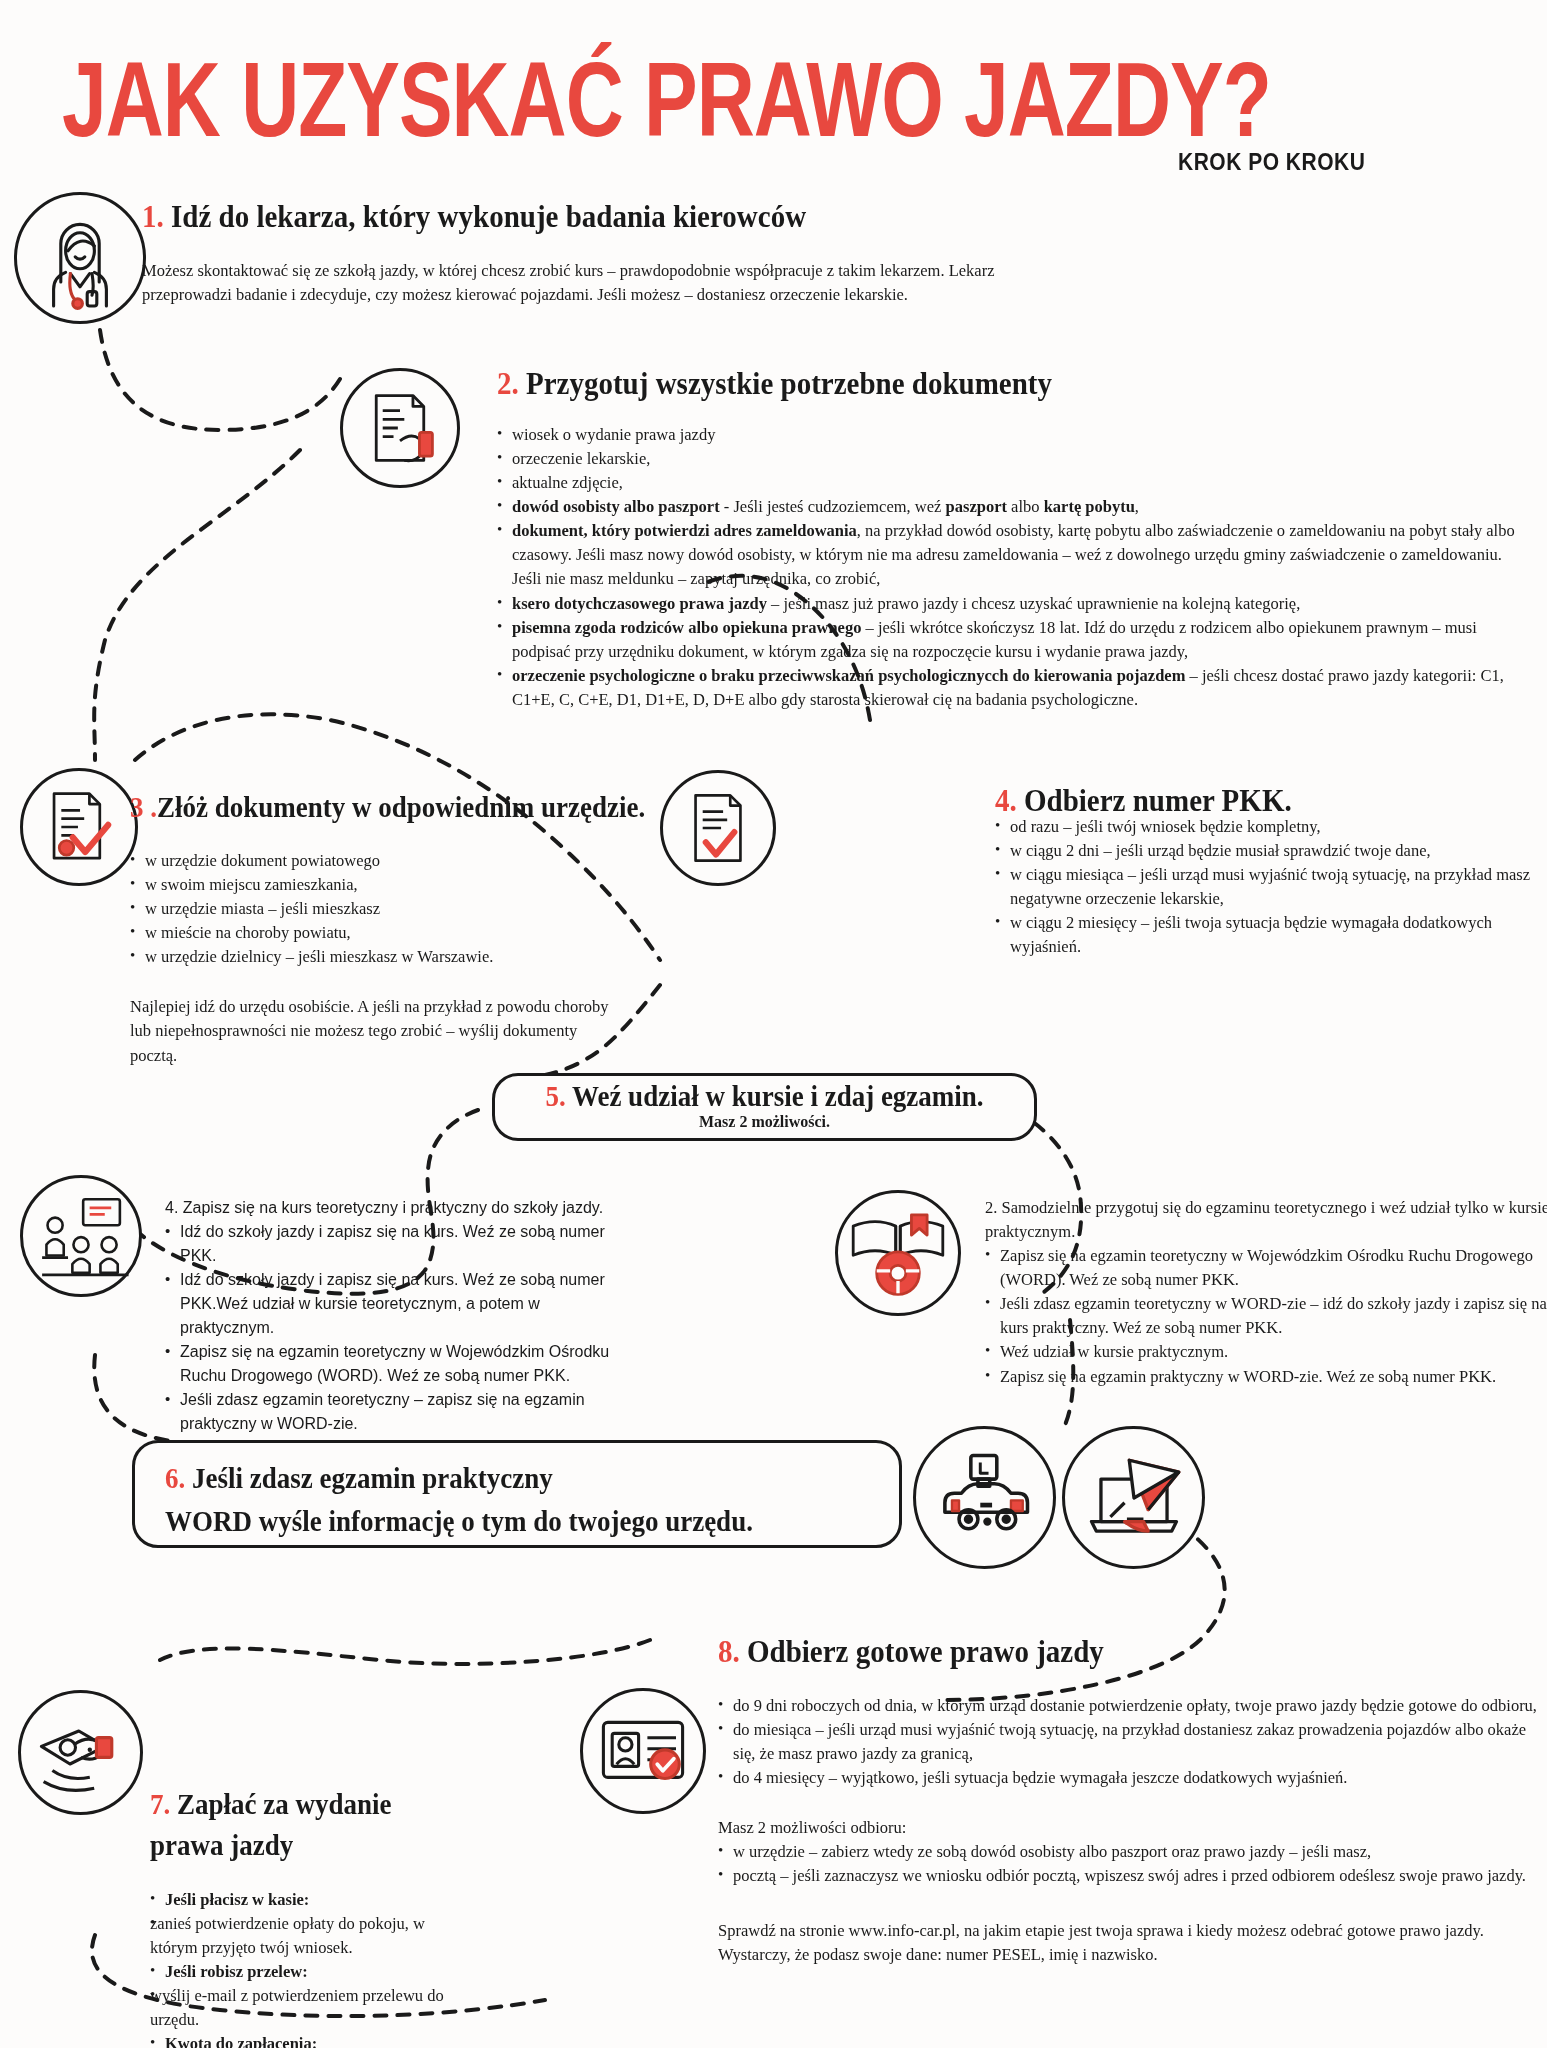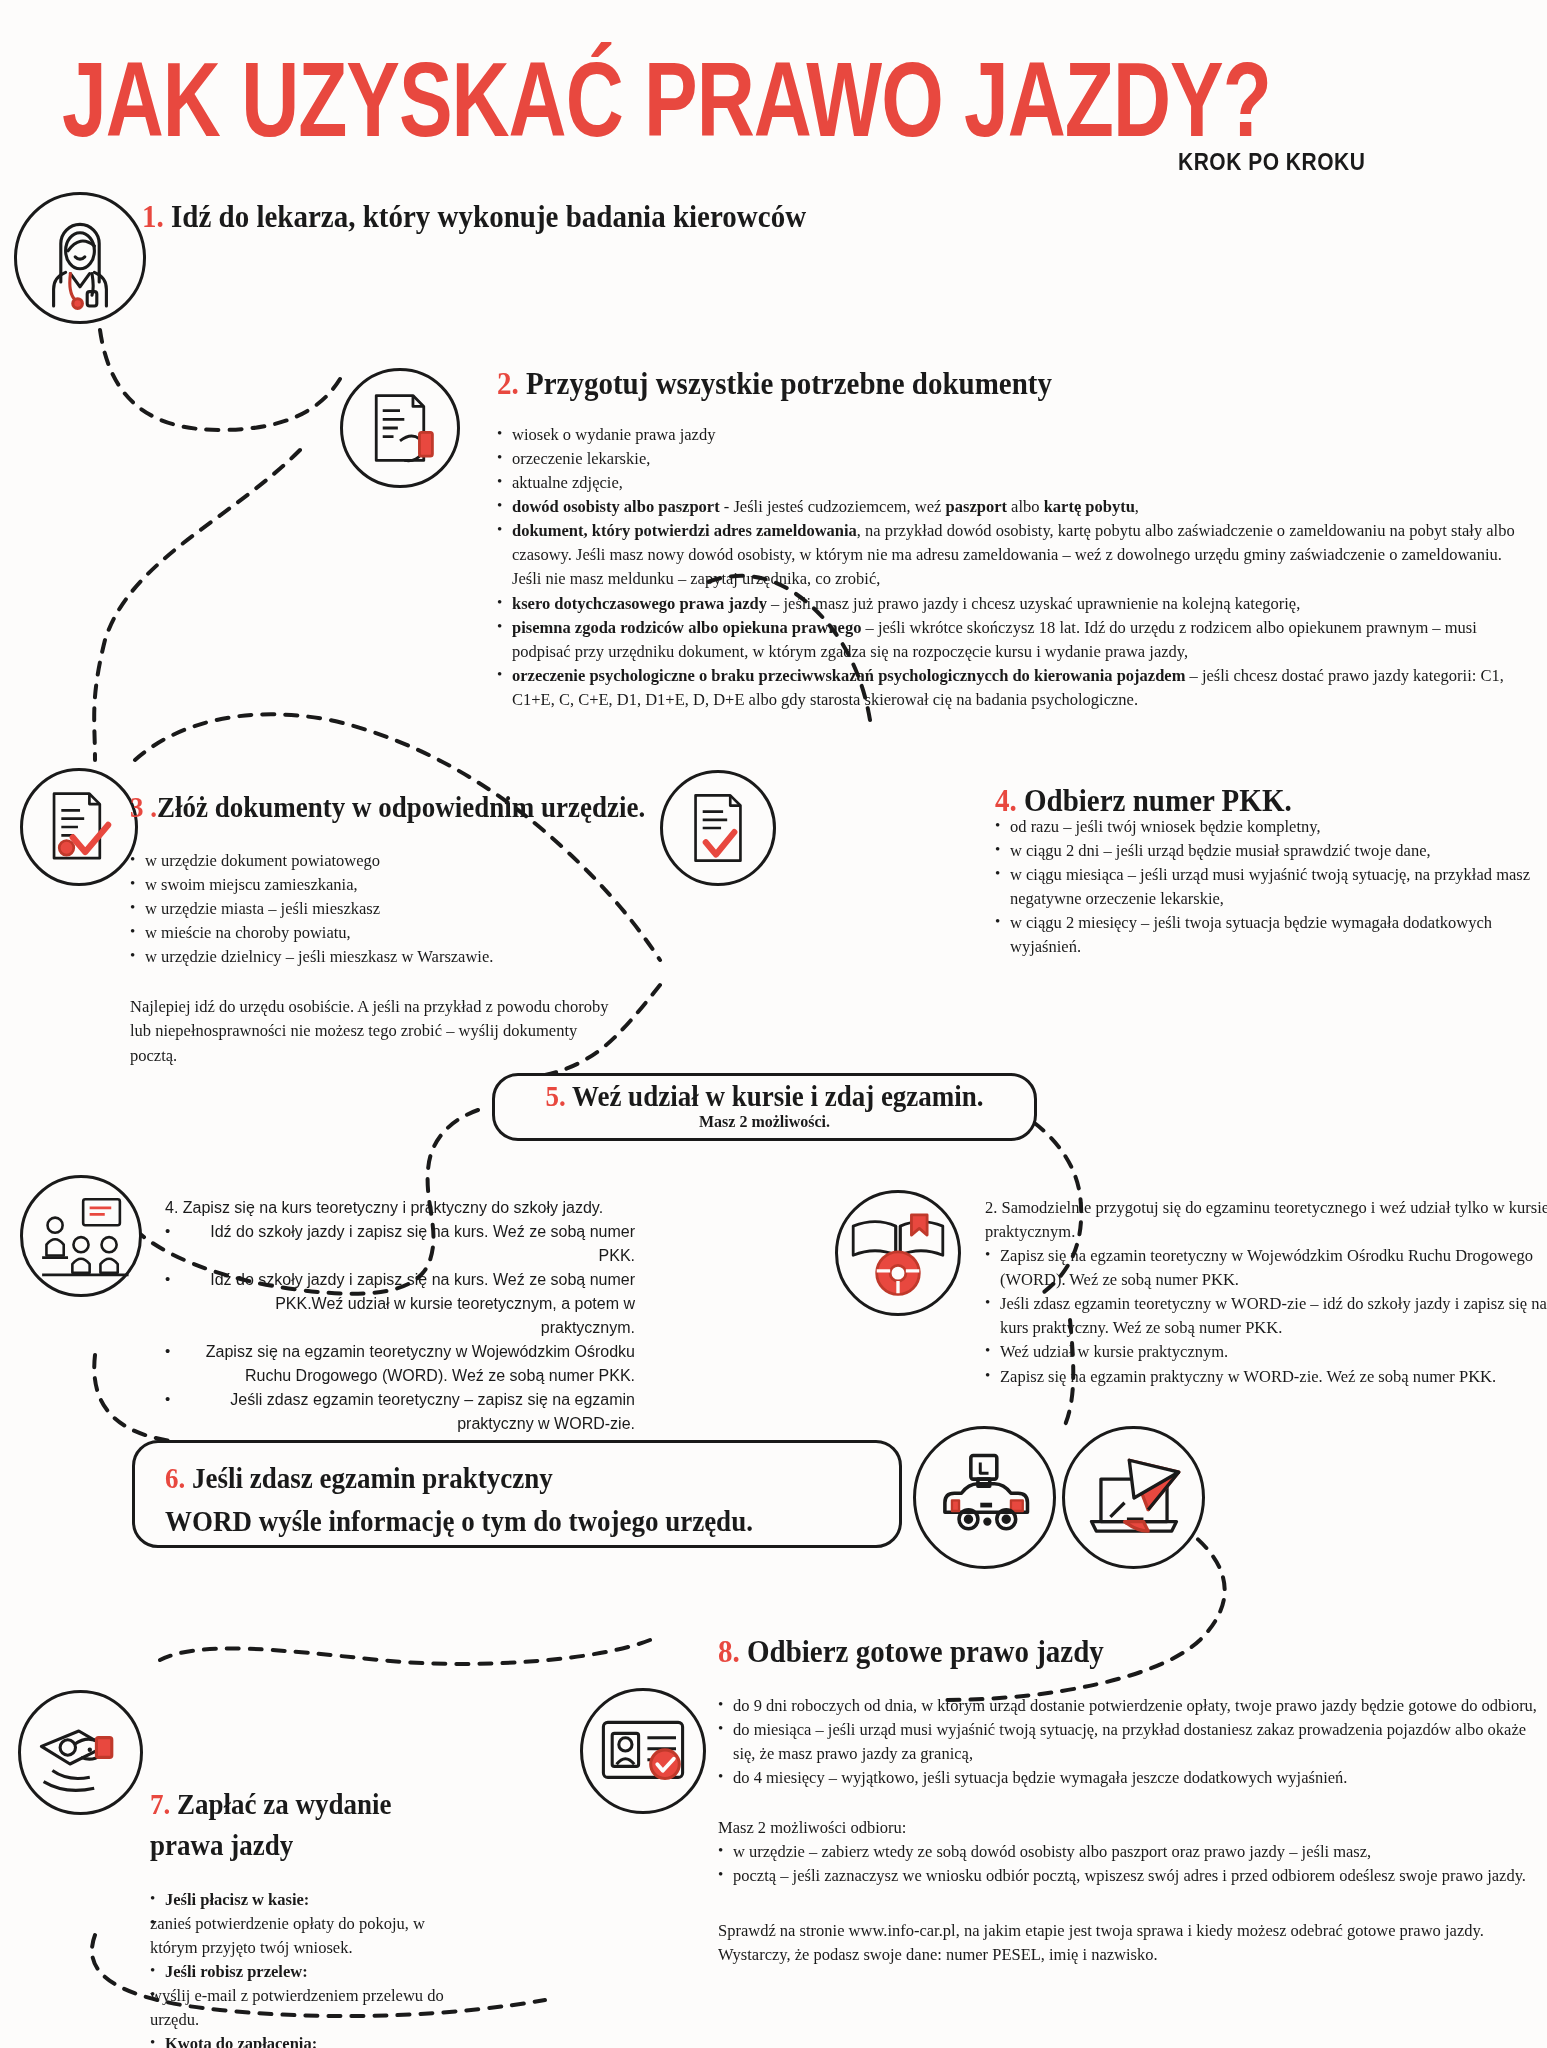--- a/index.html
+++ b/index.html
@@ -109,20 +109,21 @@
       <circle cx="48" cy="88" r="4" fill="#e8483f" stroke="#c0392b"></circle>
       <path d="M60 63 q2 12 0 18"></path>
       <rect x="56" y="78" width="8" height="12" rx="2"></rect>
     </svg>
   </div>
   <div style="position:absolute;left:142px;top:198px;width:870px;">
     <div class="h-step">
       <span class="num">1.</span>
       <span>Idź do lekarza, który wykonuje badania kierowców</span>
     </div>
+    <div class="body-txt" style="margin-top:28px;width:860px;">Możesz skontaktować się ze szkołą jazdy, w której chcesz zrobić kurs – prawdopodobnie współpracuje z takim lekarzem. Lekarz przeprowadzi badanie i zdecyduje, czy możesz kierować pojazdami. Jeśli możesz – dostaniesz orzeczenie lekarskie.</div>
   </div>
 
   <div class="circ" style="left:340px;top:368px;width:120px;height:120px;">
     <svg viewBox="0 0 100 100" width="108" height="108" fill="none" stroke="#1a1a1a" stroke-width="2.6" stroke-linejoin="round">
       <path d="M28 20 h34 l10 10 v50 H28 Z"></path>
       <path d="M62 20 v10 h10"></path>
       <path d="M34 34 h16 M34 42 h20 M34 50 h14 M34 58 h10"></path>
       <path d="M50 62 q10 -8 18 -2 q8 6 2 14 q-6 8 -16 6"></path>
       <rect x="68" y="54" width="12" height="22" rx="2" fill="#e8483f" stroke="#c0392b"></rect>
     </svg>
@@ -205,21 +206,21 @@
         <path d="M18 58 q8 -10 16 0 v10 h-16 Z"></path>
       <circle cx="50" cy="58" r="7"></circle>
         <path d="M42 76 q8 -10 16 0 v8 h-16 Z"></path>
       <circle cx="76" cy="58" r="7"></circle>
         <path d="M68 76 q8 -10 16 0 v8 h-16 Z"></path>
       <path d="M14 70 h24 M14 86 h80"></path>
     </svg>
   </div>
   <div class="sans" style="position:absolute;left:165px;top:1196px;width:470px;">
     <div>4. Zapisz się na kurs teoretyczny i praktyczny do szkoły jazdy.</div>
-    <ul class="bullet-list" style="font-size:16px;line-height:1.5;text-align:right;">
+    <ul class="bullet-list" style="font-size:16px;line-height:1.5;">
       <li>Idź do szkoły jazdy i zapisz się na kurs. Weź ze sobą numer PKK.</li>
       <li>Idź do szkoły jazdy i zapisz się na kurs. Weź ze sobą numer PKK.Weź udział w kursie teoretycznym, a potem w praktycznym.</li>
       <li>Zapisz się na egzamin teoretyczny w Wojewódzkim Ośrodku Ruchu Drogowego (WORD). Weź ze sobą numer PKK.</li>
       <li>Jeśli zdasz egzamin teoretyczny – zapisz się na egzamin praktyczny w WORD-zie.</li>
     </ul>
   </div>
 
   <div class="circ" style="left:835px;top:1190px;width:126px;height:126px;">
     <svg viewBox="0 0 100 100" width="112" height="112" fill="none" stroke="#1a1a1a" stroke-width="2.5" stroke-linejoin="round">
       <path d="M10 26 q20 -8 38 0 v26 q-18 -8 -38 0 Z"></path>

